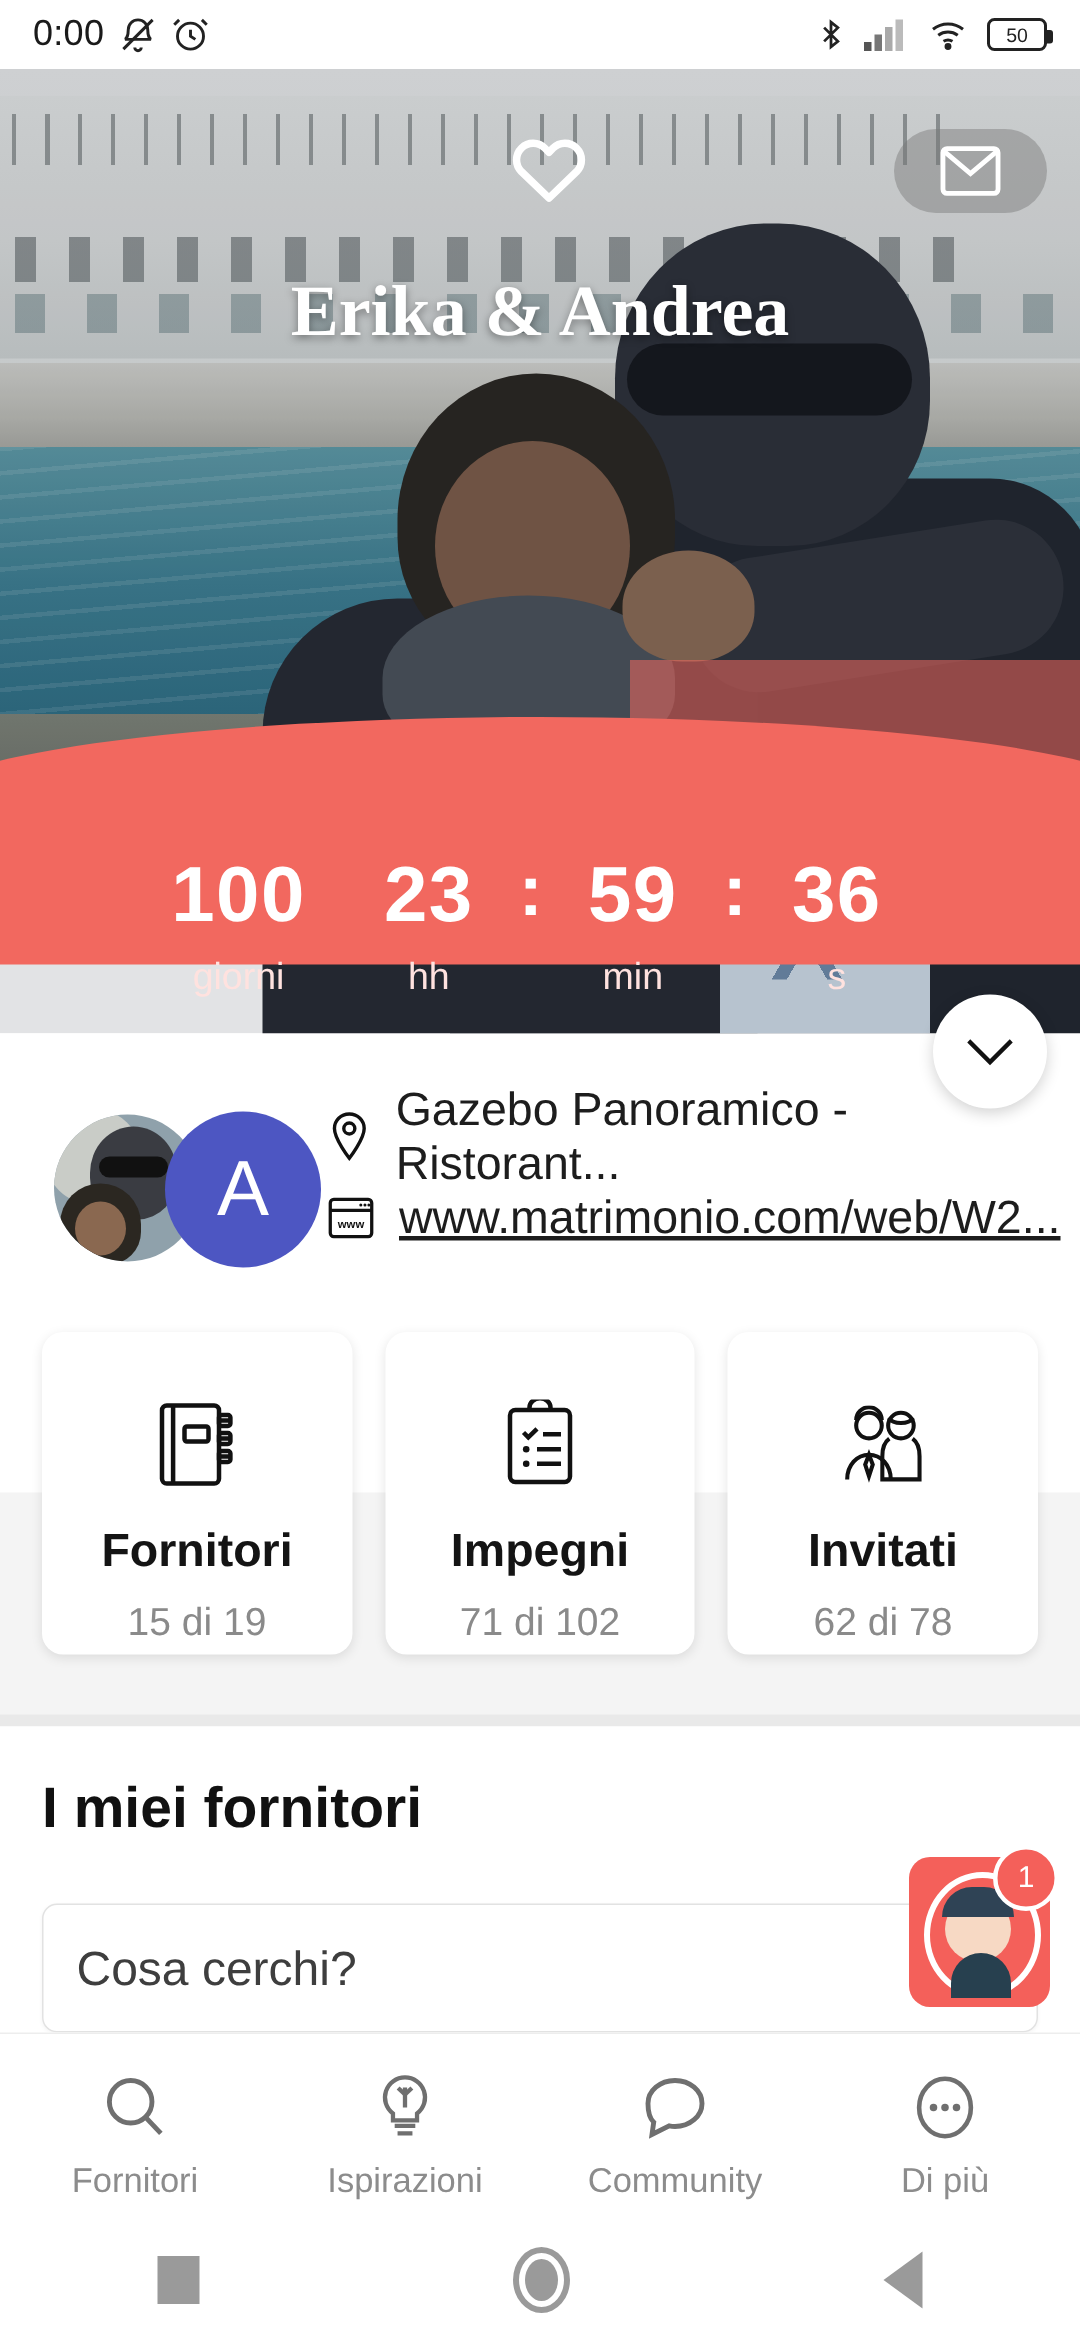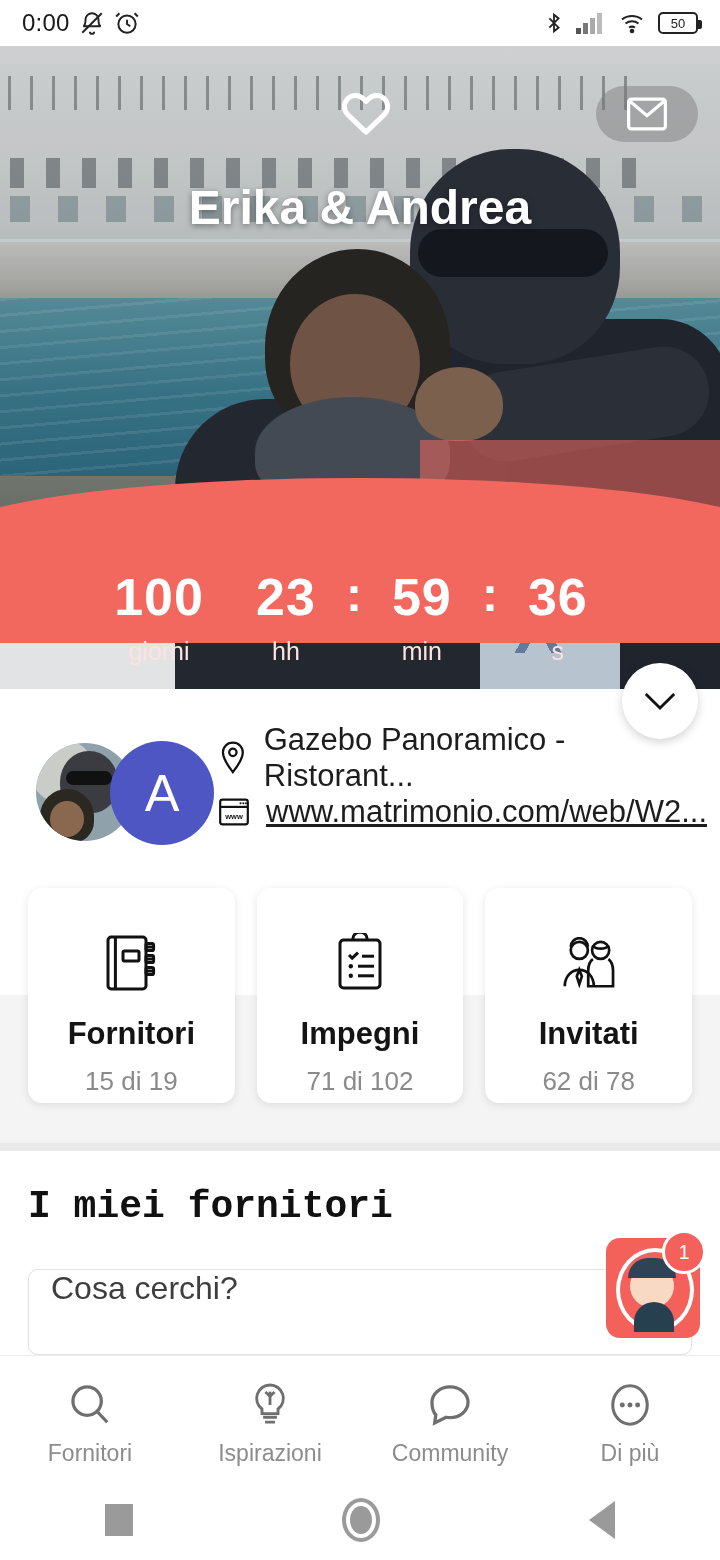--- a/index.html
+++ b/index.html
@@ -140,21 +140,21 @@
     position:absolute; top:36px; left:335px; width:62px; height:62px;
     z-index:12; display:flex; align-items:center; justify-content:center;
   }
   .mail-btn {
     position:absolute; top:40px; right:22px; width:102px; height:56px;
     background:rgba(120,120,120,.45); border-radius:28px;
     display:flex; align-items:center; justify-content:center; z-index:12;
   }
   .names {
     position:absolute; top:134px; left:0; width:720px; text-align:center; z-index:12;
-    font-family:Liberation Sans, sans-serif;
+    font-family:Liberation Serif, serif;
     font-weight:700; font-size:48px; color:#fff;
     text-shadow:0 2px 6px rgba(0,0,0,.4);
   }
   .wdate {
     position:absolute; top:196px; left:0; width:720px; text-align:center; z-index:12;
     font-size:38px; color:#fff; text-shadow:0 2px 6px rgba(0,0,0,.4);
   }
 
   
   .coral-wrap{
@@ -236,27 +236,27 @@
   .card-ico { height:62px; display:flex; align-items:center; justify-content:center; }
   .card-title { font-size:31px; color:#141414; font-weight:700; margin-top:22px; }
   .card-sub { font-size:26px; color:#8a8a8a; margin-top:14px; }
 
   
   .sec {
     position:absolute; top:1151px; left:0; width:720px; height:204px; background:#fff;
   }
   .sec-title {
     position:absolute; left:28px; top:34px;
-    font-family:Liberation Mono, monospace; font-weight:700;
+    font-family:Liberation Sans, sans-serif; font-weight:700;
     font-size:38px; color:#111;
   }
   .search {
     position:absolute; left:28px; top:118px; width:664px; height:86px;
     border:1px solid #e2e2e2; border-radius:10px; background:#fff;
-    display:flex; align-items:flex-start; padding-left:22px;
+    display:flex; align-items:center; padding-left:22px;
     box-shadow:0 1px 3px rgba(0,0,0,.05);
   }
   .search-ph { font-size:32px; color:#3e3e3e; }
 
   .fab {
     position:absolute; right:20px; top:1238px; width:94px; height:100px; z-index:30;
   }
   .fab-body {
     position:absolute; inset:0; background:#f4605a; border-radius:14px;
   }

